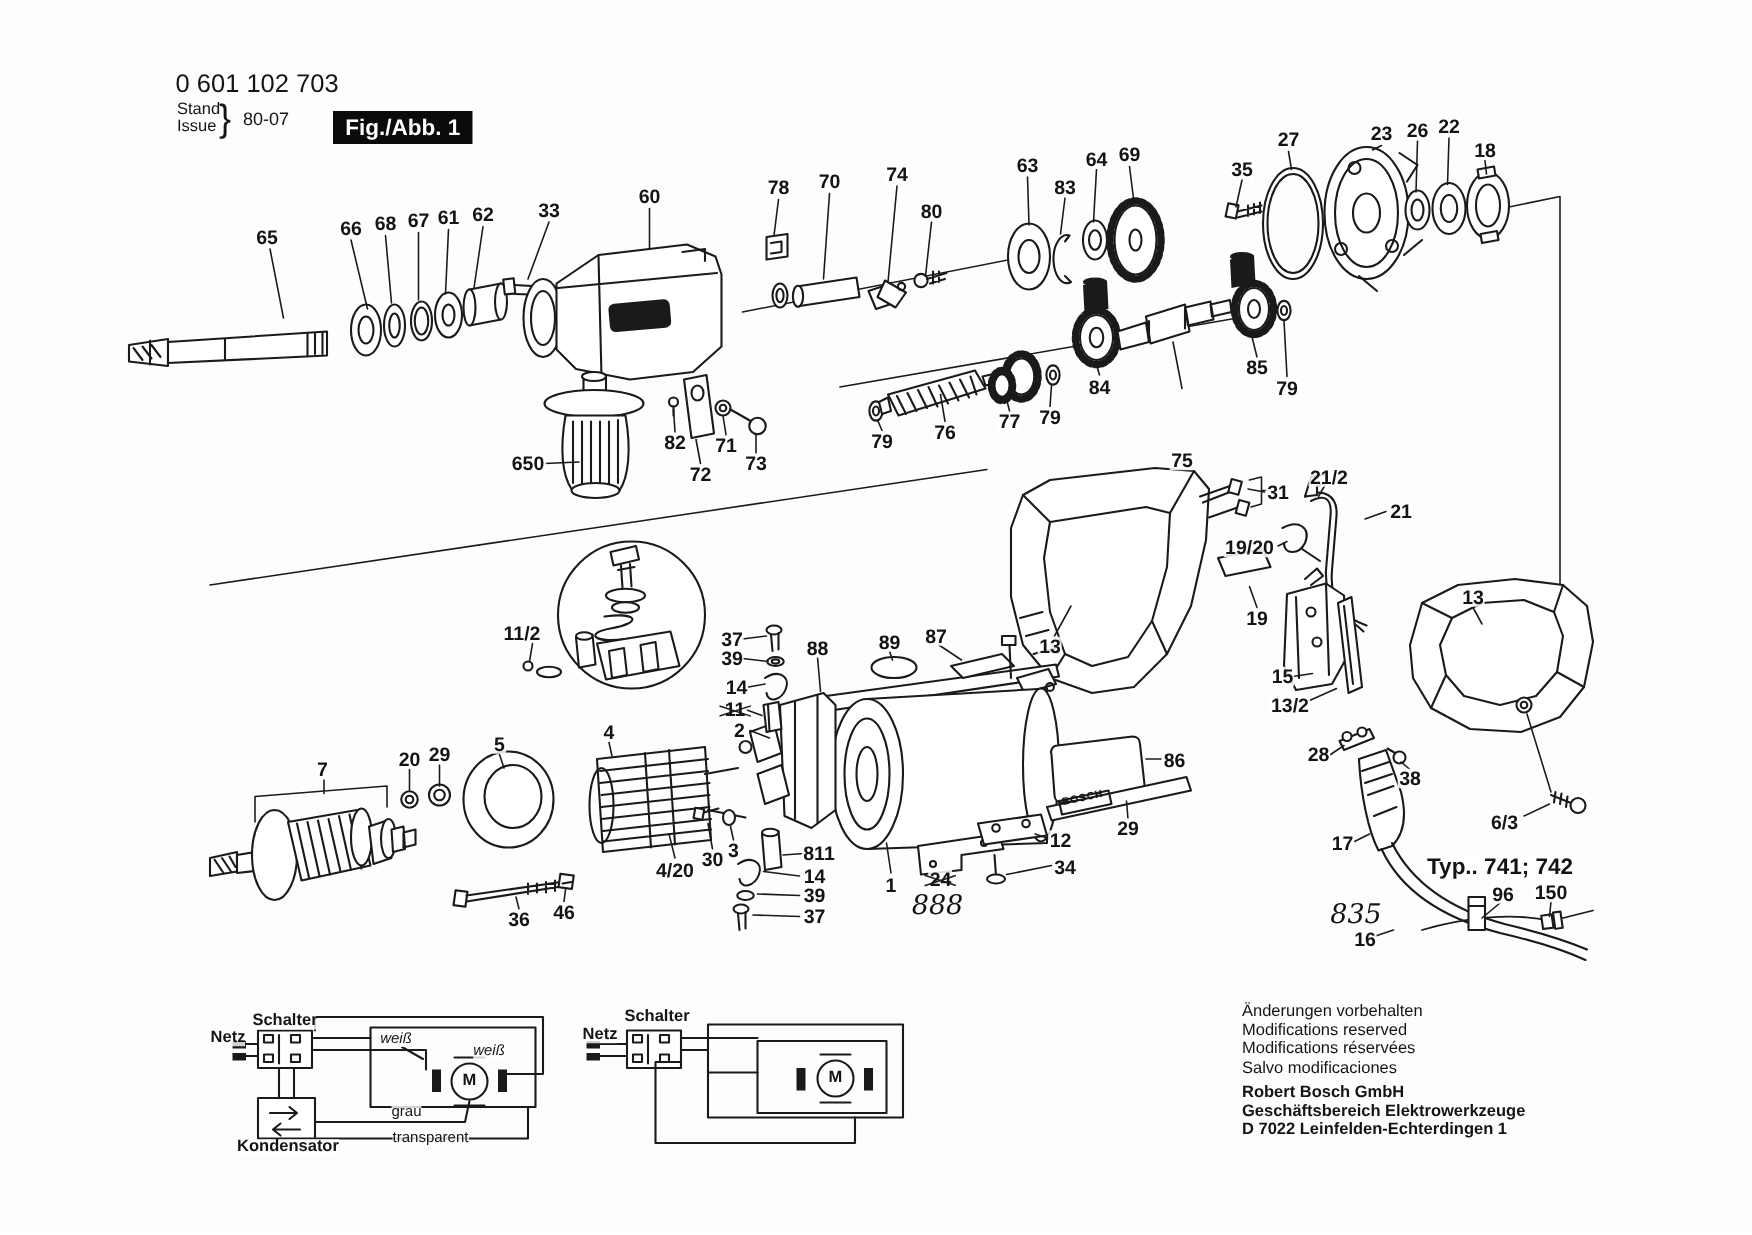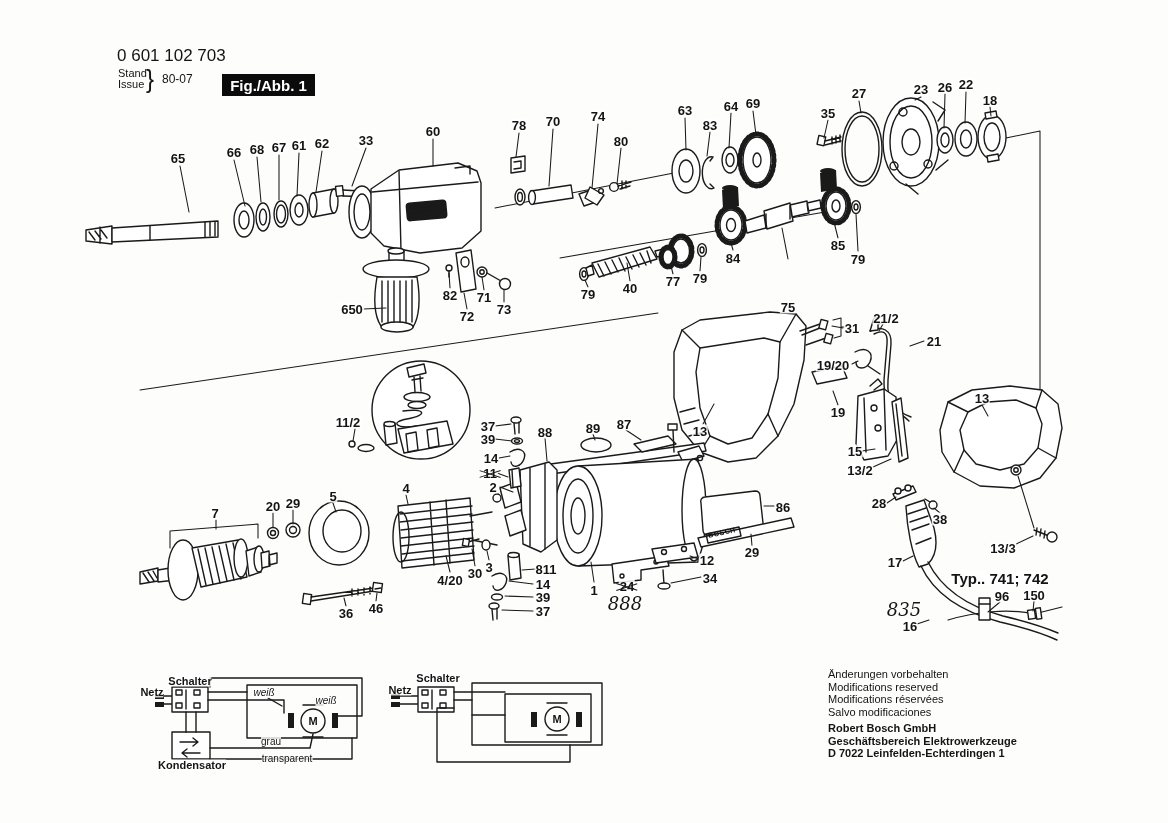--- a/index.html
+++ b/index.html
@@ -491,37 +491,37 @@
       <span class="lbl" style="left: 921px; top: 89px;">23</span>
       <span class="lbl" style="left: 945px; top: 87px;">26</span>
       <span class="lbl" style="left: 966px; top: 84px;">22</span>
       <span class="lbl" style="left: 990px; top: 100px;">18</span>
       <span class="lbl" style="left: 838px; top: 245px;">85</span>
       <span class="lbl" style="left: 858px; top: 259px;">79</span>
       <span class="lbl" style="left: 788px; top: 267px; margin-top: 40px;">75</span>
       <span class="lbl" style="left: 733px; top: 258px;">84</span>
       <span class="lbl" style="left: 700px; top: 278px;">79</span>
       <span class="lbl" style="left: 673px; top: 281px;">77</span>
-      <span class="lbl" style="left: 630px; top: 288px;">40</span>
+      <span class="lbl" style="left: 630px; top: 288px;">76</span>
       <span class="lbl" style="left: 588px; top: 294px;">79</span>
       <span class="lbl" style="left: 352px; top: 309px;">650</span>
       <span class="lbl" style="left: 450px; top: 295px;">82</span>
       <span class="lbl" style="left: 467px; top: 316px;">72</span>
       <span class="lbl" style="left: 484px; top: 297px;">71</span>
       <span class="lbl" style="left: 504px; top: 309px;">73</span>
       <span class="lbl" style="left: 852px; top: 328px;">31</span>
       <span class="lbl" style="left: 886px; top: 318px;">21/2</span>
       <span class="lbl" style="left: 934px; top: 341px;">21</span>
       <span class="lbl" style="left: 833px; top: 365px;">19/20</span>
       <span class="lbl" style="left: 838px; top: 412px;">19</span>
       <span class="lbl" style="left: 700px; top: 431px;">13</span>
       <span class="lbl" style="left: 855px; top: 451px;">15</span>
       <span class="lbl" style="left: 860px; top: 470px;">13/2</span>
       <span class="lbl" style="left: 982px; top: 398px;">13</span>
-      <span class="lbl" style="left: 1003px; top: 548px;">13/3</span>
+      <span class="lbl" style="left: 1003px; top: 548px;">6/3</span>
       <span class="lbl" style="left: 879px; top: 503px;">28</span>
       <span class="lbl" style="left: 940px; top: 519px;">38</span>
       <span class="lbl" style="left: 895px; top: 562px;">17</span>
       <span class="lbl" style="left: 348px; top: 422px;">11/2</span>
       <span class="lbl" style="left: 488px; top: 426px;">37</span>
       <span class="lbl" style="left: 488px; top: 439px;">39</span>
       <span class="lbl" style="left: 491px; top: 458px;">14</span>
       <span class="lbl x" style="left: 490px; top: 473px;">11</span>
       <span class="lbl" style="left: 493px; top: 487px;">2</span>
       <span class="lbl" style="left: 545px; top: 432px;">88</span>

